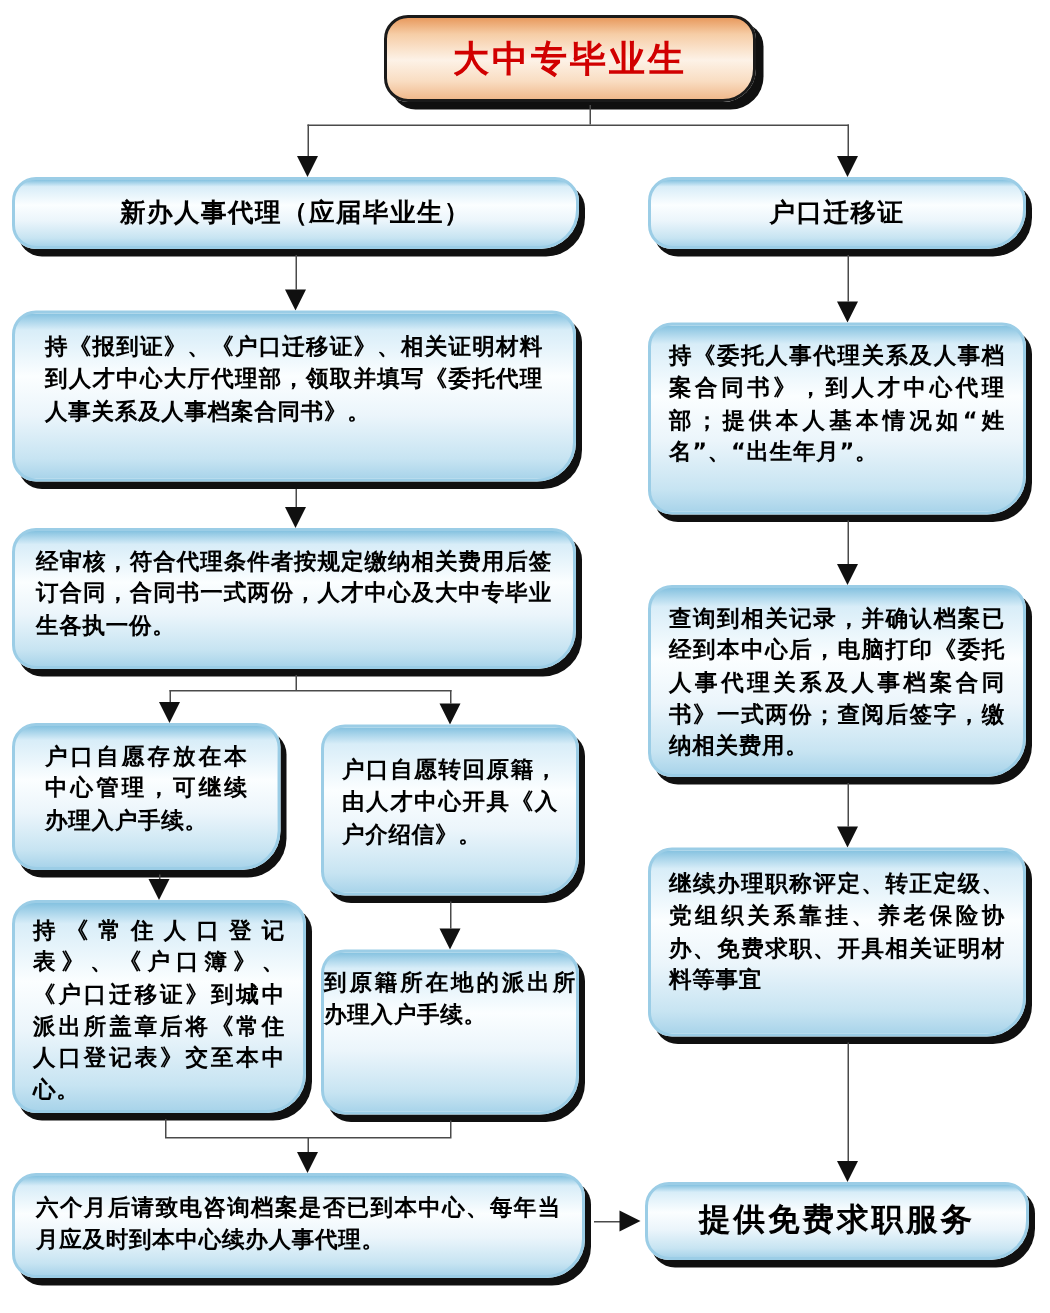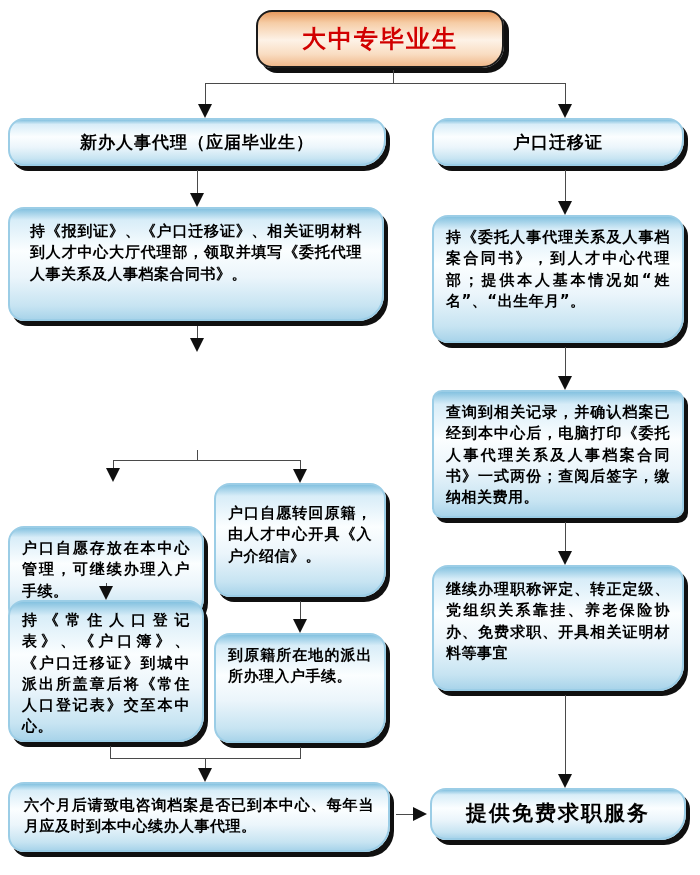--- a/index.html
+++ b/index.html
@@ -70,47 +70,50 @@
   <div class="vl" style="left:197px;top:170px;height:23px;"></div>
   <div class="ad" style="left:190px;top:193px;"></div>
 
   <div class="node" style="left:8px;top:207px;width:376px;height:114px;padding:12px 20px;">
     <span>持《报到证》、《户口迁移证》、相关证明材料到人才中心大厅代理部，领取并填写《委托代理人事关系及人事档案合同书》。</span>
   </div>
 
   <div class="vl" style="left:197px;top:326px;height:13px;"></div>
   <div class="ad" style="left:190px;top:338px;"></div>
 
+  <div class="node" style="left:8px;top:352px;width:376px;height:94px;padding:10px 14px;">
+    <span>经审核，符合代理条件者按规定缴纳相关费用后签订合同，合同书一式两份，人才中心及大中专毕业生各执一份。</span>
+  </div>
 
   <div class="vl" style="left:197px;top:450px;height:10px;"></div>
   <div class="hl" style="left:113px;top:460px;width:188px;"></div>
   <div class="vl" style="left:113px;top:460px;height:8px;"></div>
   <div class="ad" style="left:106px;top:468px;"></div>
   <div class="vl" style="left:300px;top:460px;height:9px;"></div>
   <div class="ad" style="left:293px;top:469px;"></div>
 
-  <div class="node" style="left:8px;top:482px;width:196px;height:98px;padding:10px 12px;margin-top:44px;">
+  <div class="node" style="left:8px;top:482px;width:179px;height:98px;padding:10px 20px;">
     <span>户口自愿存放在本中心管理，可继续办理入户手续。</span>
   </div>
 
   <div class="node" style="left:214px;top:483px;width:172px;height:114px;padding:18px 12px;">
     <span>户口自愿转回原籍，由人才中心开具《入户介绍信》。</span>
   </div>
 
   <div class="vl" style="left:106px;top:583px;height:4px;"></div>
   <div class="ad" style="left:99px;top:586px;"></div>
 
   <div class="node" style="left:8px;top:600px;width:196px;height:142px;padding:8px 12px;">
     <span>持《常住人口登记表》、《户口簿》、《户口迁移证》到城中派出所盖章后将《常住人口登记表》交至本中心。</span>
   </div>
 
   <div class="vl" style="left:300px;top:601px;height:18px;"></div>
   <div class="ad" style="left:293px;top:619px;"></div>
 
-  <div class="node" style="left:214px;top:633px;width:172px;height:110px;padding:10px 12px;">
+  <div class="node" style="left:214px;top:633px;width:172px;height:110px;padding:10px 0;">
     <span>到原籍所在地的派出所办理入户手续。</span>
   </div>
 
   <div class="vl" style="left:110px;top:746px;height:12px;"></div>
   <div class="vl" style="left:300px;top:747px;height:11px;"></div>
   <div class="hl" style="left:110px;top:758px;width:191px;"></div>
   <div class="vl" style="left:205px;top:758px;height:10px;"></div>
   <div class="ad" style="left:198px;top:768px;"></div>
 
   <div class="node" style="left:8px;top:782px;width:382px;height:70px;padding:11px 14px;">
@@ -123,21 +126,21 @@
   <div class="vl" style="left:565px;top:170px;height:31px;"></div>
   <div class="ad" style="left:558px;top:201px;"></div>
 
   <div class="node" style="left:432px;top:215px;width:252px;height:128px;padding:10px 12px;">
     <span>持《委托人事代理关系及人事档案合同书》，到人才中心代理部；提供本人基本情况如“姓名”、“出生年月”。</span>
   </div>
 
   <div class="vl" style="left:565px;top:347px;height:29px;"></div>
   <div class="ad" style="left:558px;top:376px;"></div>
 
-  <div class="node" style="left:432px;top:390px;width:252px;height:128px;padding:10px 12px;border-radius:10px;">
+  <div class="node" style="left:432px;top:390px;width:252px;height:128px;padding:10px 12px;">
     <span>查询到相关记录，并确认档案已经到本中心后，电脑打印《委托人事代理关系及人事档案合同书》一式两份；查阅后签字，缴纳相关费用。</span>
   </div>
 
   <div class="vl" style="left:565px;top:522px;height:29px;"></div>
   <div class="ad" style="left:558px;top:551px;"></div>
 
   <div class="node" style="left:432px;top:565px;width:252px;height:126px;padding:12px 12px;">
     <span>继续办理职称评定、转正定级、党组织关系靠挂、养老保险协办、免费求职、开具相关证明材料等事宜</span>
   </div>
 

